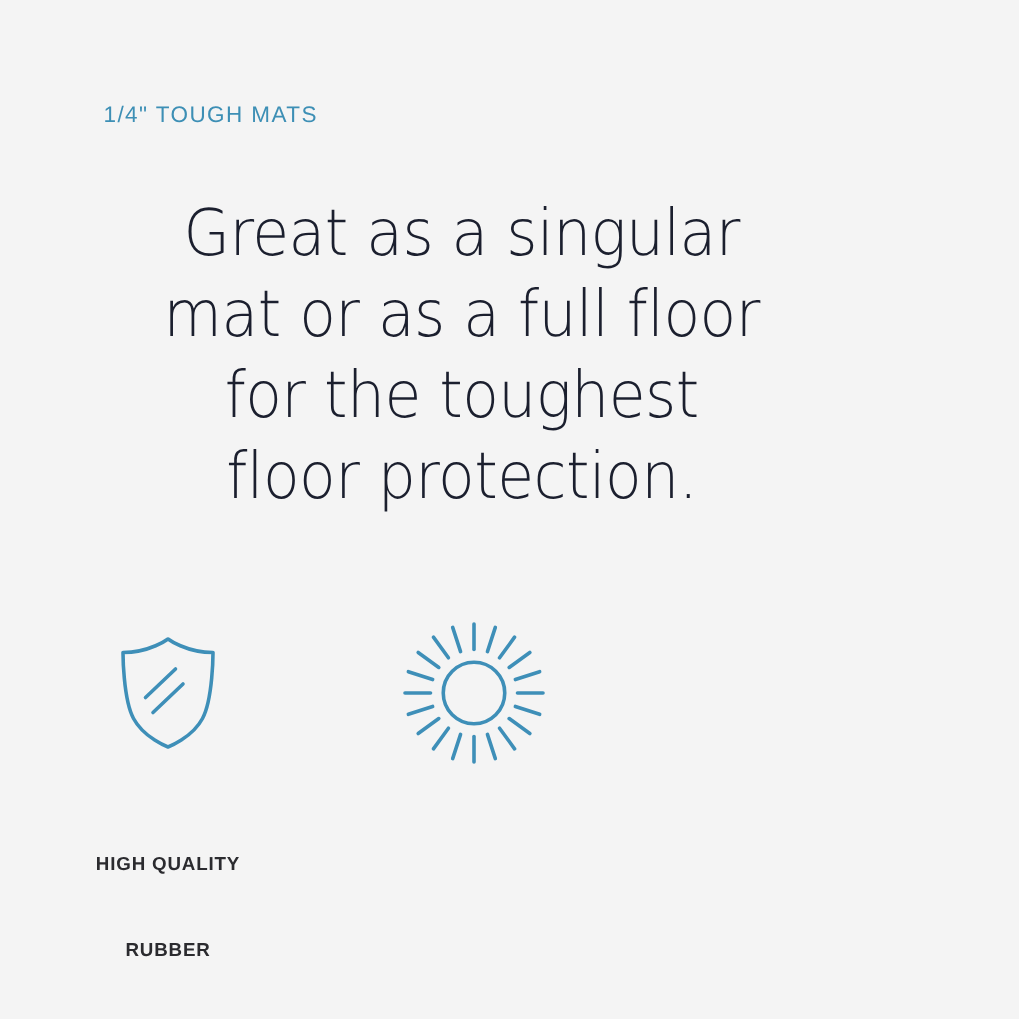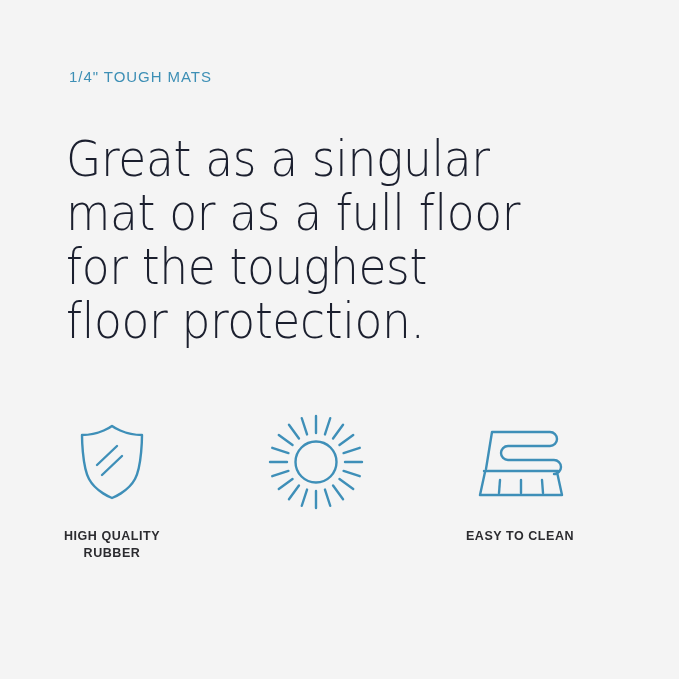--- a/index.html
+++ b/index.html
@@ -35,25 +35,26 @@
     white-space: nowrap;
   }
 
   
   .headline {
     position: absolute;
     left: 66px;
     top: 100px;
     width: 520px;
     font-family: "DejaVu Sans", sans-serif;
-    font-size: 49px;
+    font-size: 43px;
     font-weight: 300;
     line-height: 54px;
     letter-spacing: -0.4px;
     color: #1b1f2e;
+    text-align: center;
     -webkit-font-smoothing: antialiased;
   }
   .headline .hl-line {
     display: block;
     white-space: nowrap;
     transform: scaleX(0.93);
     transform-origin: left center;
   }
 
   
@@ -90,21 +91,21 @@
     margin-top: 12px;
     font-family: "Liberation Sans", sans-serif;
     font-size: 12.5px;
     font-weight: 700;
     letter-spacing: 0.55px;
     line-height: 17px;
     color: #2b2b2f;
     text-align: center;
     text-transform: uppercase;
   }
-  .feature-label .lbl-line { display: block; }
+  .feature-label .lbl-line { display: block; margin-top: 40px; }
 </style>
 </head>
 <body>
 
 <div class="page">
 
   <div class="eyebrow">1/4" TOUGH MATS</div>
 
   <h1 class="headline">
     <span class="hl-line">Great as a singular</span>
@@ -153,35 +154,15 @@
             <line x1="50" y1="4" x2="50" y2="21" transform="rotate(270 50 50)"></line>
             <line x1="50" y1="4" x2="50" y2="21" transform="rotate(288 50 50)"></line>
             <line x1="50" y1="4" x2="50" y2="21" transform="rotate(306 50 50)"></line>
             <line x1="50" y1="4" x2="50" y2="21" transform="rotate(324 50 50)"></line>
             <line x1="50" y1="4" x2="50" y2="21" transform="rotate(342 50 50)"></line>
           </g>
         </svg>
       </div>
     </div>
 
-    <div class="feature feature-3">
-      <div class="icon-wrap">
-        <svg width="96" height="74" viewBox="0 0 96 74" fill="none" stroke="#3e8fb8" stroke-width="2.4" stroke-linecap="round" stroke-linejoin="round">
-
-          <path d="M14 44 L20 7 L78 7 A7 7 0 0 1 78 21 L36 21 A7 7 0 0 0 36 35
-                   L82 35 A7 7 0 0 1 82 49 L84 49"></path>
-
-          <path d="M12 46 L86 46"></path>
-
-          <path d="M13 47 L8 70 L90 70 L85 47"></path>
-
-          <line x1="28" y1="55" x2="27" y2="68"></line>
-          <line x1="49" y1="55" x2="49" y2="68"></line>
-          <line x1="70" y1="55" x2="71" y2="68"></line>
-        </svg>
-      </div>
-      <div class="feature-label">
-        <span class="lbl-line">EASY TO CLEAN</span>
-      </div>
-    </div>
 
   </div>
 </div>
 
 </body></html>

